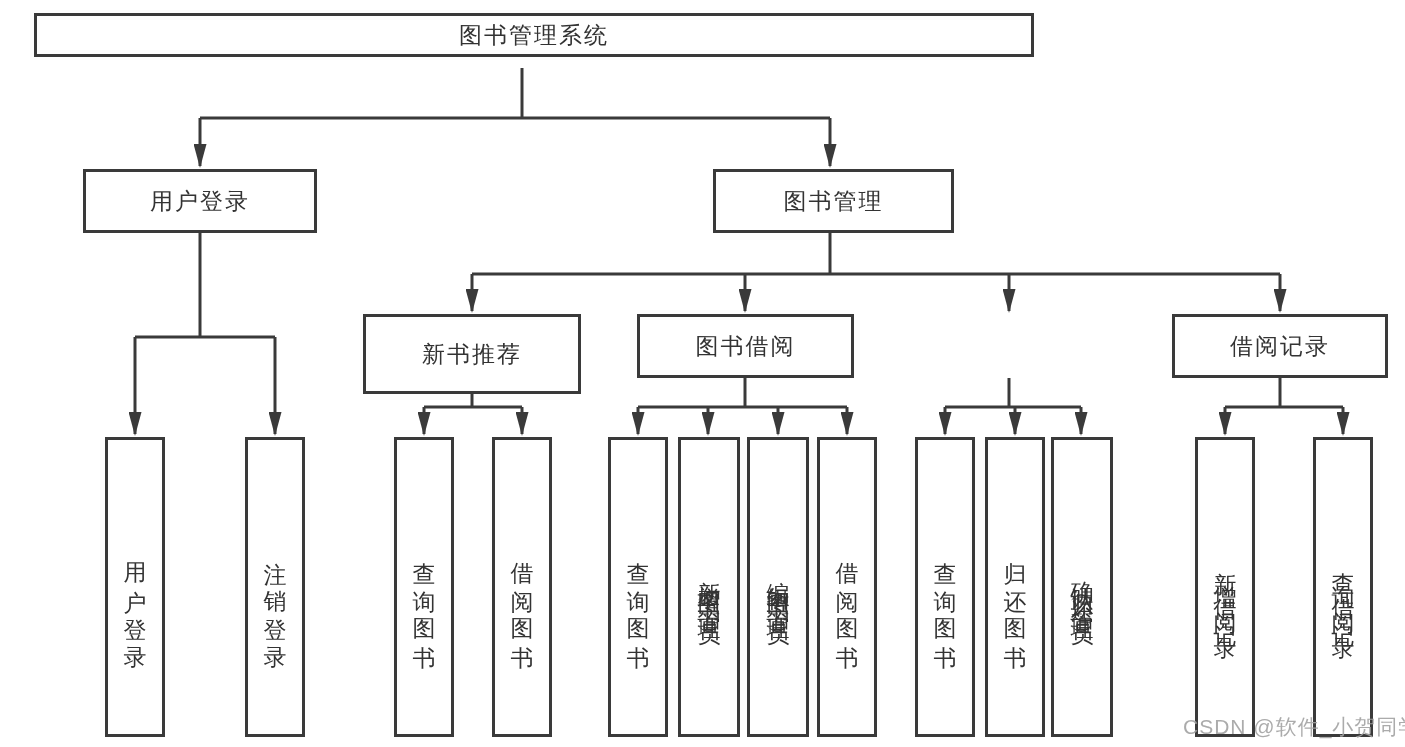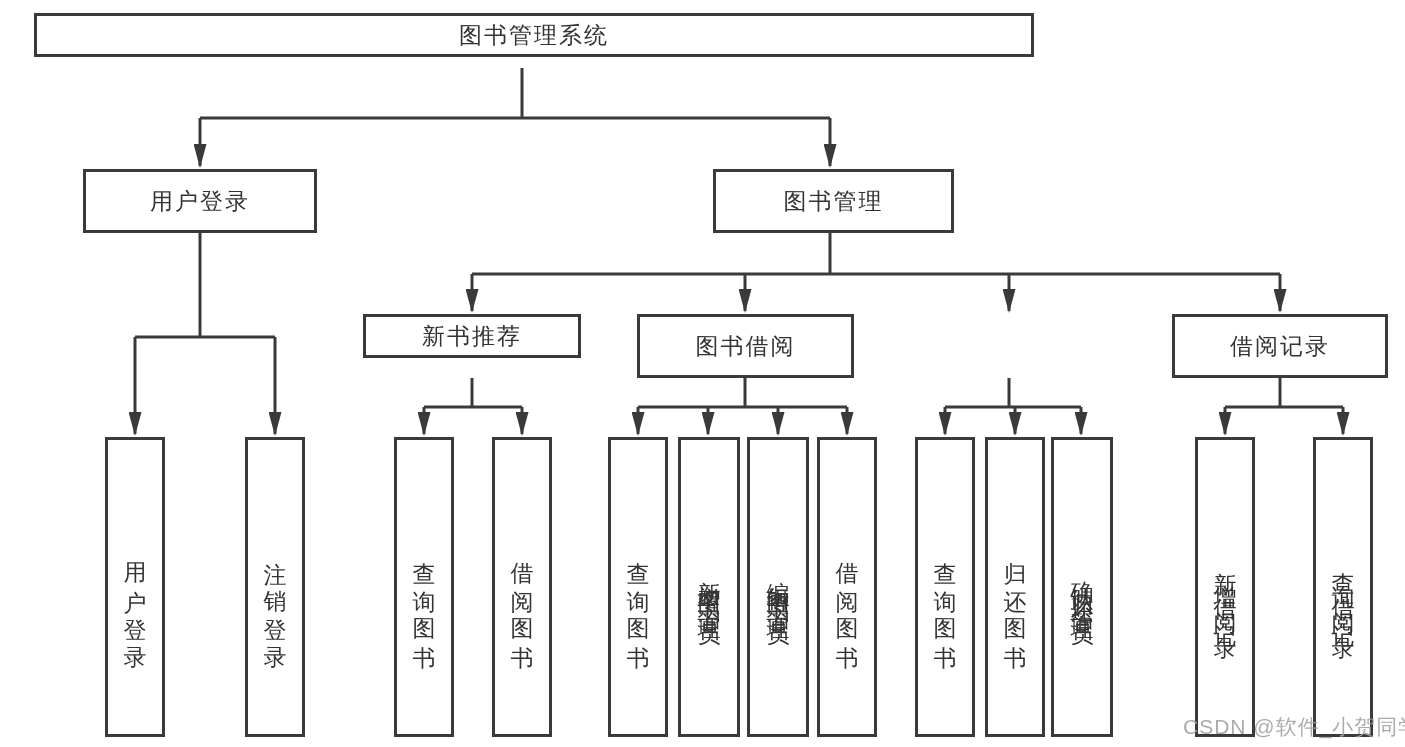--- a/index.html
+++ b/index.html
@@ -24,21 +24,21 @@
     align-items: center;
     justify-content: center;
     font-size: 23px;
     letter-spacing: 2px;
     color: #333333;
     white-space: nowrap;
   }
   .root-node  { left: 26px;  top: 13px;  width: 1000px; height: 44px; margin-left: 8px; }
   .n-login    { left: 83px;  top: 169px; width: 234px;  height: 64px; }
   .n-mgmt     { left: 713px; top: 169px; width: 241px;  height: 64px; }
-  .n-newrec   { left: 363px; top: 314px; width: 218px;  height: 44px; }
+  .n-newrec   { left: 363px; top: 314px; width: 218px;  height: 80px; }
   .n-borrow   { left: 637px; top: 314px; width: 217px;  height: 64px; }
   .n-current  { left: 900px; top: 314px; width: 218px;  height: 64px; }
   .n-record   { left: 1172px;top: 314px; width: 216px;  height: 64px; justify-content: center; }
 
   .leaf {
     position: absolute;
     top: 437px;
     height: 300px;
     width: 60px;
     box-sizing: border-box;

